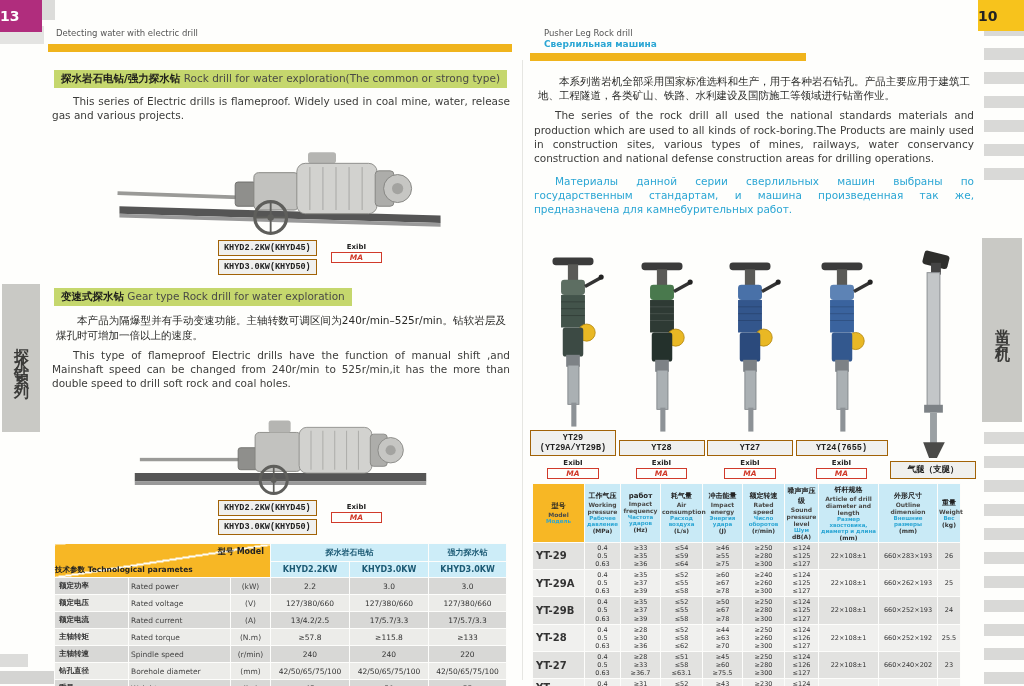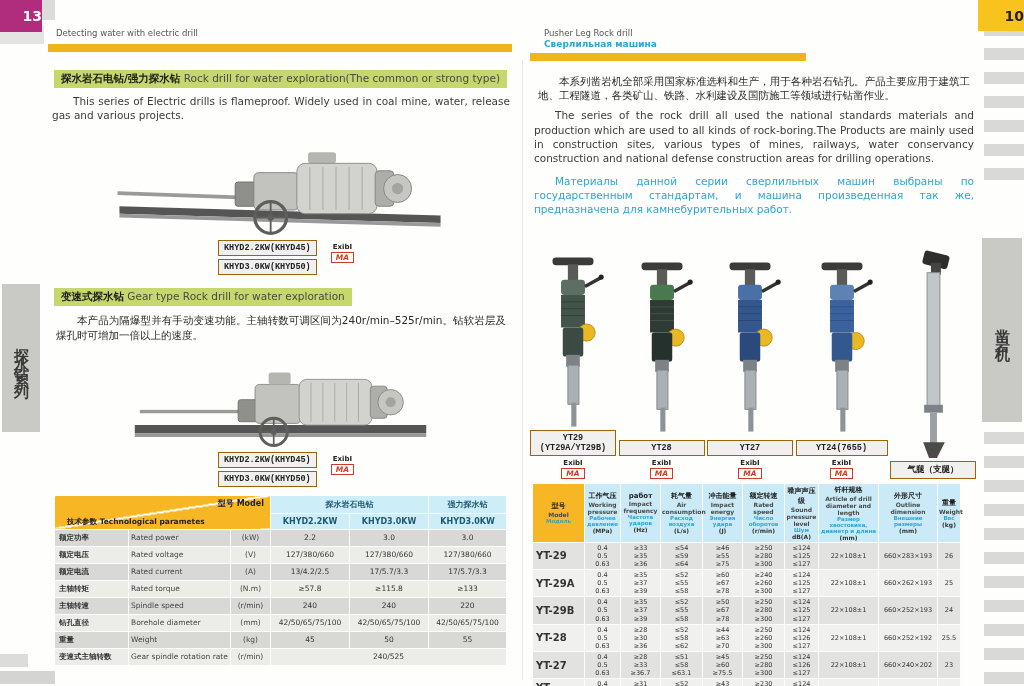--- a/index.html
+++ b/index.html
@@ -3,21 +3,21 @@
 <meta charset="utf-8">
 <style>
   * { box-sizing: border-box; margin: 0; padding: 0; }
   html,body { background:#ffffff; }
   body { font-family:"DejaVu Sans", sans-serif; color:#333; }
   .canvas { position:relative; width:1024px; height:686px; background:#fefefc; overflow:hidden; }
 
   
   .mark { position:absolute; background:#dcdcda; }
   .bars { position:absolute; width:40px; background:repeating-linear-gradient(to bottom,#d9d9d7 0 12px, transparent 12px 24px); }
-  .pageno { position:absolute; font-weight:bold; font-size:14px; display:flex; align-items:center; justify-content:flex-end; }
+  .pageno { position:absolute; font-weight:bold; font-size:14px; display:flex; align-items:center; justify-content:flex-start; }
   .pageno.left { left:0; top:239; width:42px; height:32px; background:#b02d7d; color:#fff; }
   .pageno.right { right:0; top:194; width:46px; height:31px; background:#f7c31c; color:#222; }
   .side-tab { position:absolute; background:#c9c9c5; color:#3a3a38; display:flex; align-items:center; justify-content:center; }
   .side-tab span { writing-mode:vertical-rl; text-orientation:upright; font-weight:bold; font-size:15px; letter-spacing:9px; }
   .side-tab.left { left:2px; top:284px; width:38px; height:148px; }
   .side-tab.right { right:2px; top:238px; width:40px; height:184px; }
   .gutter { position:absolute; left:522px; top:60px; width:1px; height:620px; background:#e6e6e2; }
 
   
   .page { position:absolute; top:20px; }
@@ -35,35 +35,35 @@
   .para.ru { text-indent:2em; margin:9px 2px 0 4px; color:#2ba6d4; }
 
   
   .photo { display:block; margin:4px auto 0; }
   .label-row { display:flex; align-items:flex-start; margin:2px 0 0 170px; }
   .label-col { display:flex; flex-direction:column; gap:3px; }
   .mlabel { background:#f0f0ee; border:1px solid #a16207; font-family:"Liberation Mono", monospace;
             font-weight:bold; font-size:8.5px; padding:2px 5px; color:#222; white-space:pre-line; text-align:center; }
   .cert { display:flex; flex-direction:column; align-items:center; margin-left:14px; margin-top:3px; }
   .cert-txt { font-size:7px; font-weight:bold; color:#222; }
-  .ma-box { margin-top:1px; border:1px solid #d03a2a; color:#d03a2a; font-size:7.5px; font-weight:bold; font-style:italic; padding:0 4px; }
+  .ma-box { margin-top:1px; border:1px solid #d03a2a; color:#d03a2a; font-size:7.5px; font-weight:bold; font-style:italic; padding:0 18px; }
 
   .prod-row { display:flex; justify-content:space-between; align-items:flex-end; margin-top:6px; height:256px; }
   .prod { display:flex; flex-direction:column; align-items:center; width:86px; }
   .prod .mlabel { width:100%; }
   .prod.wide { width:92px; }
 
   
   table { border-collapse:collapse; table-layout:fixed; }
   .ltable { width:452px; margin:8px 0 0 6px; font-size:7.5px; }
   .ltable th, .ltable td { border:1px solid #fdfdfb; padding:3px 2px; text-align:center; vertical-align:middle; }
   .ltable .corner { position:relative; width:216px; height:30px; background:
       linear-gradient(to bottom right, rgba(0,0,0,0) calc(50% - 1px), #fdfdfb calc(50% - 1px), #fdfdfb calc(50% + 1px), rgba(0,0,0,0) calc(50% + 1px)), #f7b725; }
   .ltable .corner .c-model { position:absolute; top:2px; right:6px; font-size:8px; font-weight:bold; color:#222; }
-  .ltable .corner .c-param { position:absolute; bottom:2px; left:12px; font-size:7.5px; font-weight:bold; color:#222; }
+  .ltable .corner .c-param { position:absolute; bottom:2px; left:0; font-size:7.5px; font-weight:bold; color:#222; }
   .ltable thead th.grp, .ltable thead th.mdl { background:#cdedf8; color:#1c5a74; font-weight:bold; font-size:8px; }
   .ltable tbody tr:nth-child(odd) td { background:#d8d8d6; }
   .ltable tbody tr:nth-child(even) td { background:#ecece9; }
   .ltable td.zh { text-align:left; font-weight:bold; padding-left:4px; font-size:7.5px; }
   .ltable td.en { text-align:left; color:#444; }
   .ltable td.unit { color:#444; }
 
   
   .rtable { width:428px; margin:4px 0 0 2px; font-size:6.5px; }
   .rtable th, .rtable td { border:1px solid #fdfdfb; padding:1px; text-align:center; vertical-align:middle; }
@@ -146,20 +146,21 @@
         <span class="cert-txt">ExibI</span>
         <span class="ma-box">MA</span>
       </div>
     </div>
 
     <div class="sec-title" style="margin-top:13px;">
       <span class="zh">变速式探水钻</span>
       <span class="en">Gear type Rock drill for water exploration</span>
     </div>
     <p class="para zh">本产品为隔爆型并有手动变速功能。主轴转数可调区间为240r/min–525r/min。钻软岩层及煤孔时可增加一倍以上的速度。</p>
+    <p class="para en">This type of flameproof Electric drills have the function of manual shift ,and Mainshaft speed can be changed from 240r/min to 525r/min,it has the more than double speed to drill soft rock and coal holes.</p>
 
     <svg class="photo" width="305" height="104" viewBox="0 0 360 120">
       <polygon points="8,92 352,92 352,102 8,102" fill="#555"></polygon>
       <polygon points="8,102 352,102 352,106 8,106" fill="#999"></polygon>
       <rect x="14" y="74" width="120" height="4" fill="#9a9a97"></rect>
       <rect x="130" y="62" width="24" height="26" rx="3" fill="#8f8f8c" stroke="#6d6d6a"></rect>
       <rect x="150" y="44" width="54" height="46" rx="5" fill="#c2c2bf" stroke="#82827f"></rect>
       <rect x="166" y="30" width="26" height="14" rx="3" fill="#b5b5b2"></rect>
       <rect x="202" y="38" width="86" height="54" rx="9" fill="#d2d2cf" stroke="#8a8a87"></rect>
       <line x1="216" y1="42" x2="216" y2="88" stroke="#a5a5a2"></line>

